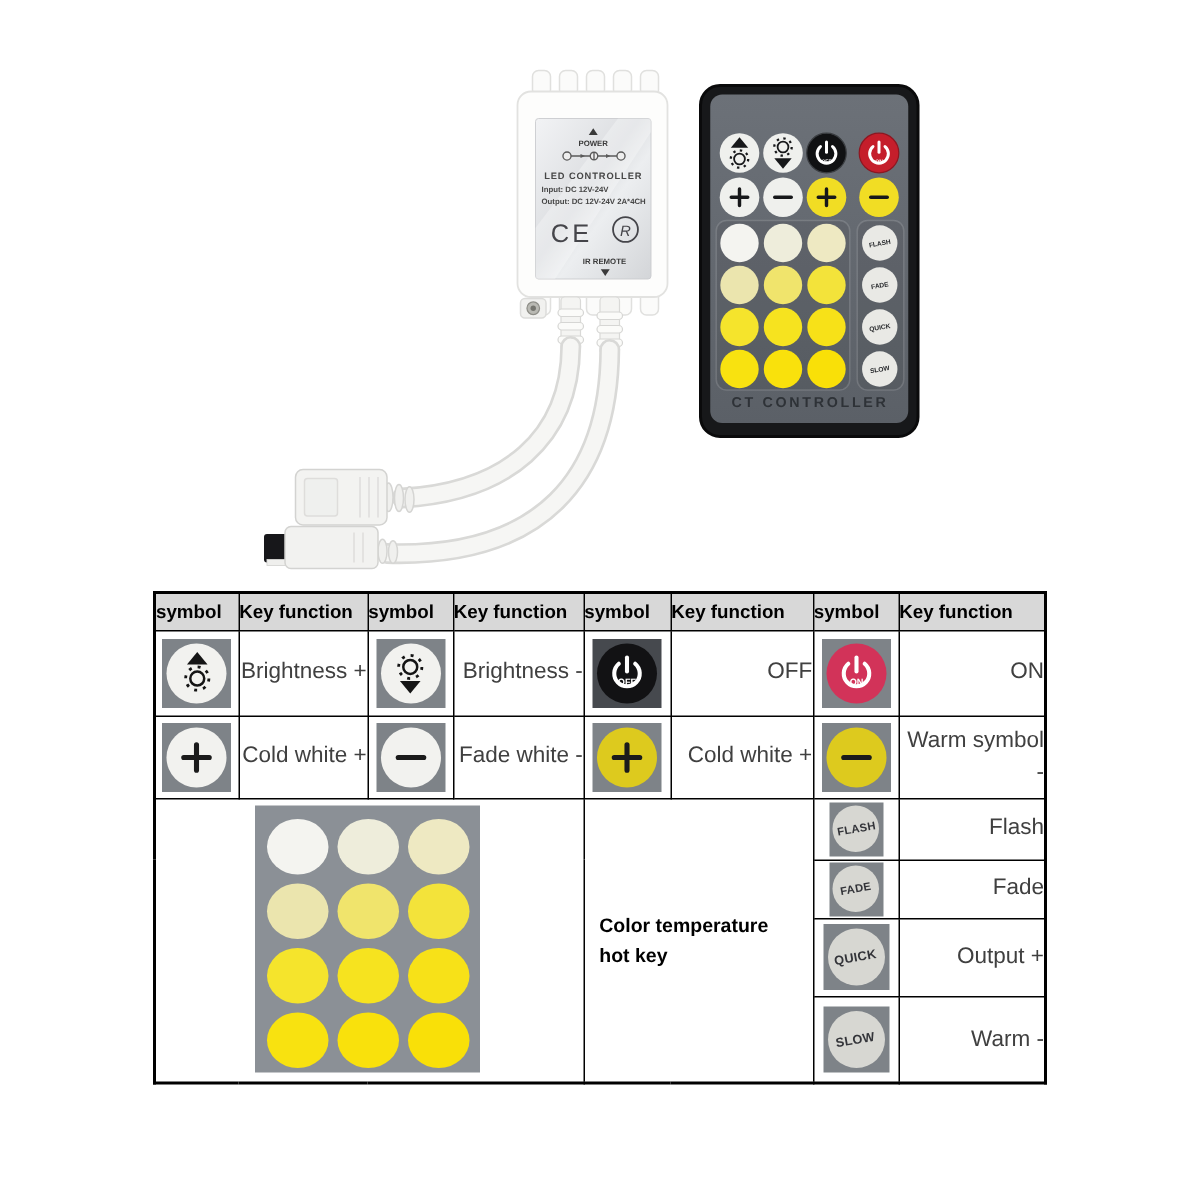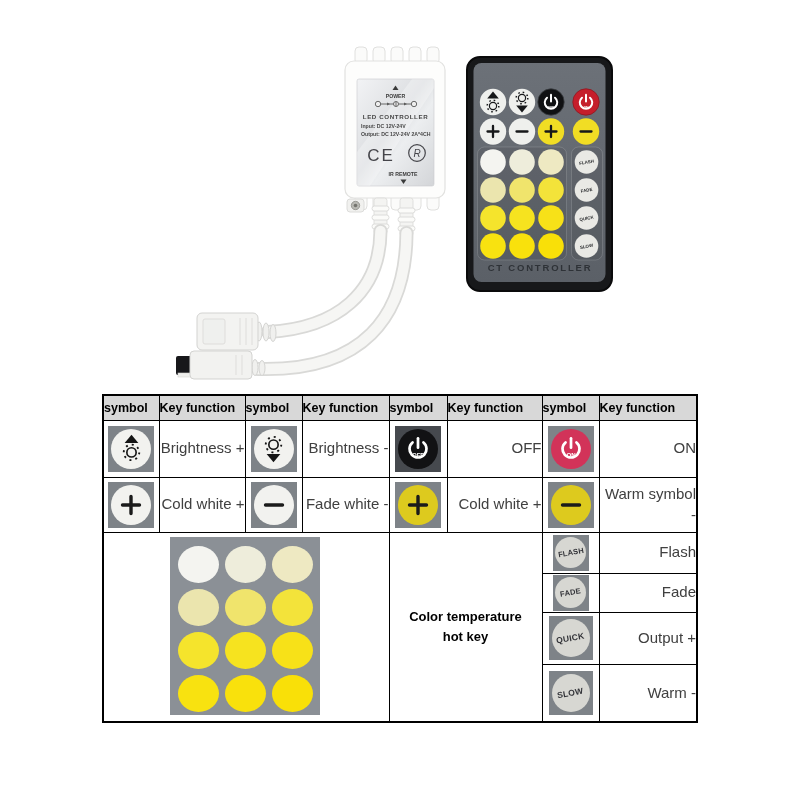--- a/index.html
+++ b/index.html
@@ -21,21 +21,21 @@
   .sym-m{width:44px;height:44px;}
   .circ{border-radius:50%;display:flex;align-items:center;justify-content:center;}
   .circ-white{width:40px;height:40px;background:#f2f2ef;}
   .circ-dark{width:40px;height:40px;background:#121214;}
   .circ-red{width:40px;height:40px;background:#d23359;}
   .circ-yellow{width:40px;height:40px;background:#ddca1e;}
   .circ-speed{width:31px;height:31px;background:#d7d7d2;}
   .circ-speed-m{width:38px;height:38px;background:#d7d7d2;}
   .speed-txt{font-size:7.5px;font-weight:bold;color:#333439;transform:rotate(-10deg);letter-spacing:.2px;}
   .circ-speed-m .speed-txt{font-size:8.5px;}
-  .ct-label{font-weight:bold;font-size:13px;text-align:center;line-height:1.55;color:#000;padding:0 10px;}
+  .ct-label{font-weight:bold;font-size:13px;line-height:1.55;color:#000;padding:0 10px;}
   .ct-image{width:150px;height:178px;background:#8b9096;margin:4px 0 0 66px;
             display:grid;grid-template-columns:repeat(3,41px);grid-auto-rows:37px;
             column-gap:6px;row-gap:6px;padding:9px 0 0 8px;box-sizing:border-box;}
   .ct-dot{width:41px;height:37px;border-radius:50%;}
 </style>
 </head>
 <body>
 
 <div class="canvas">
 

